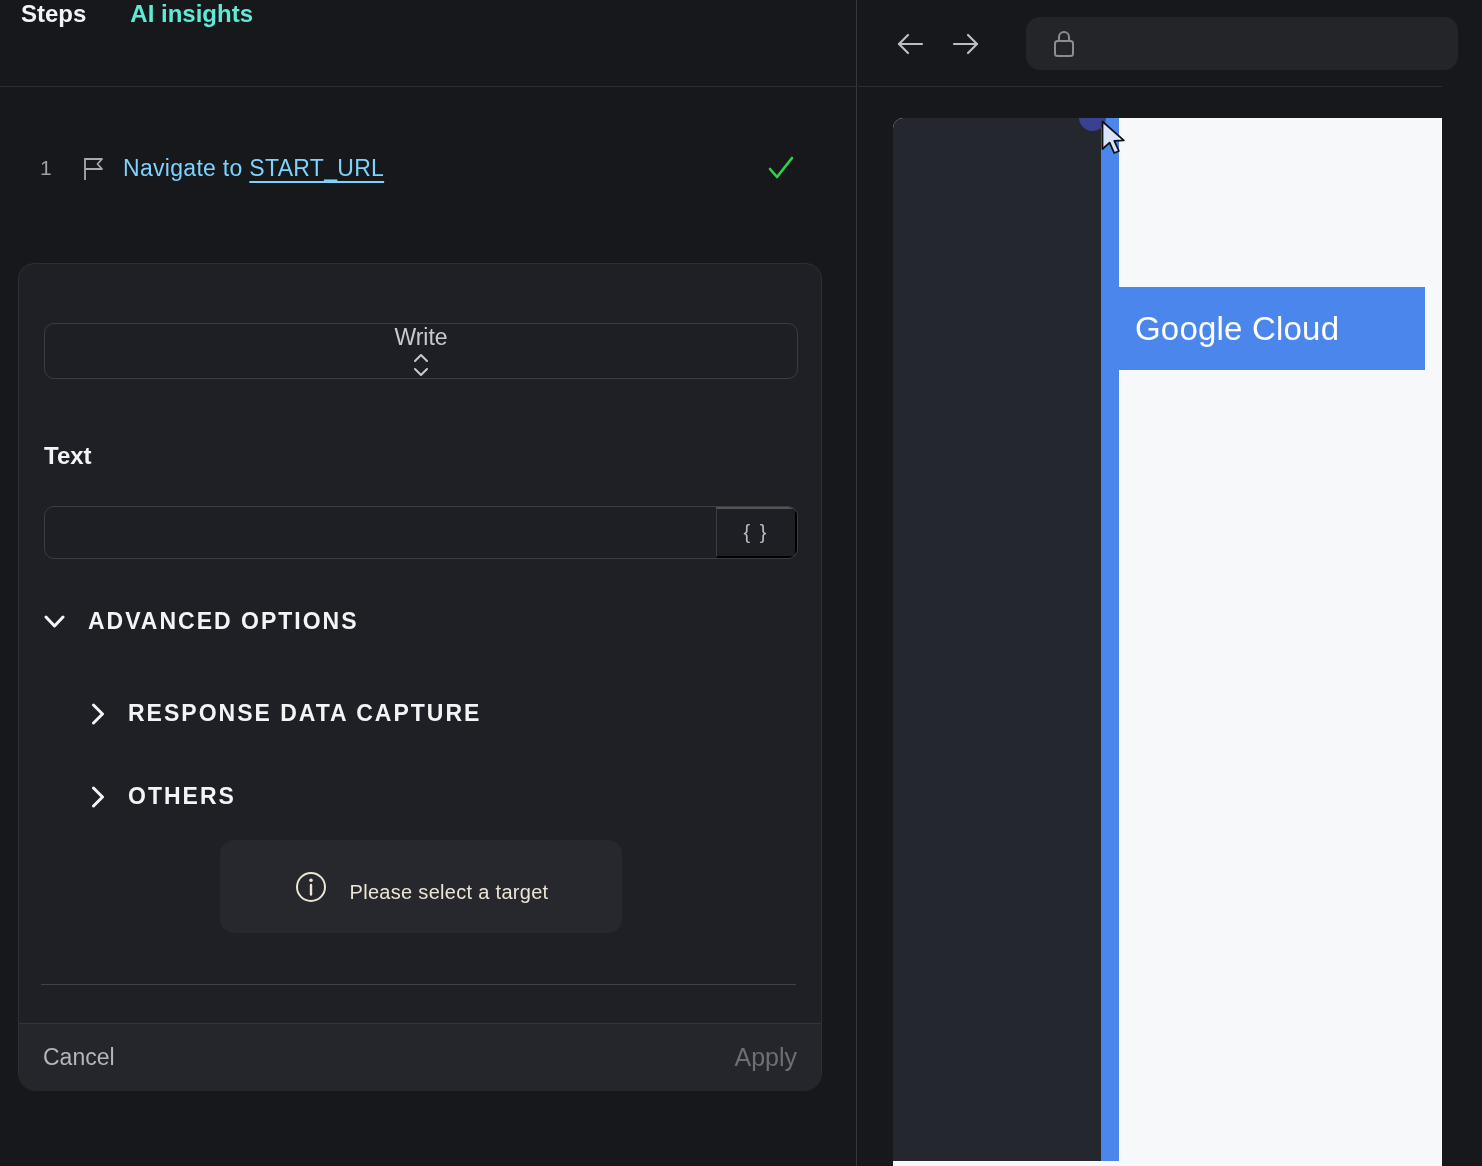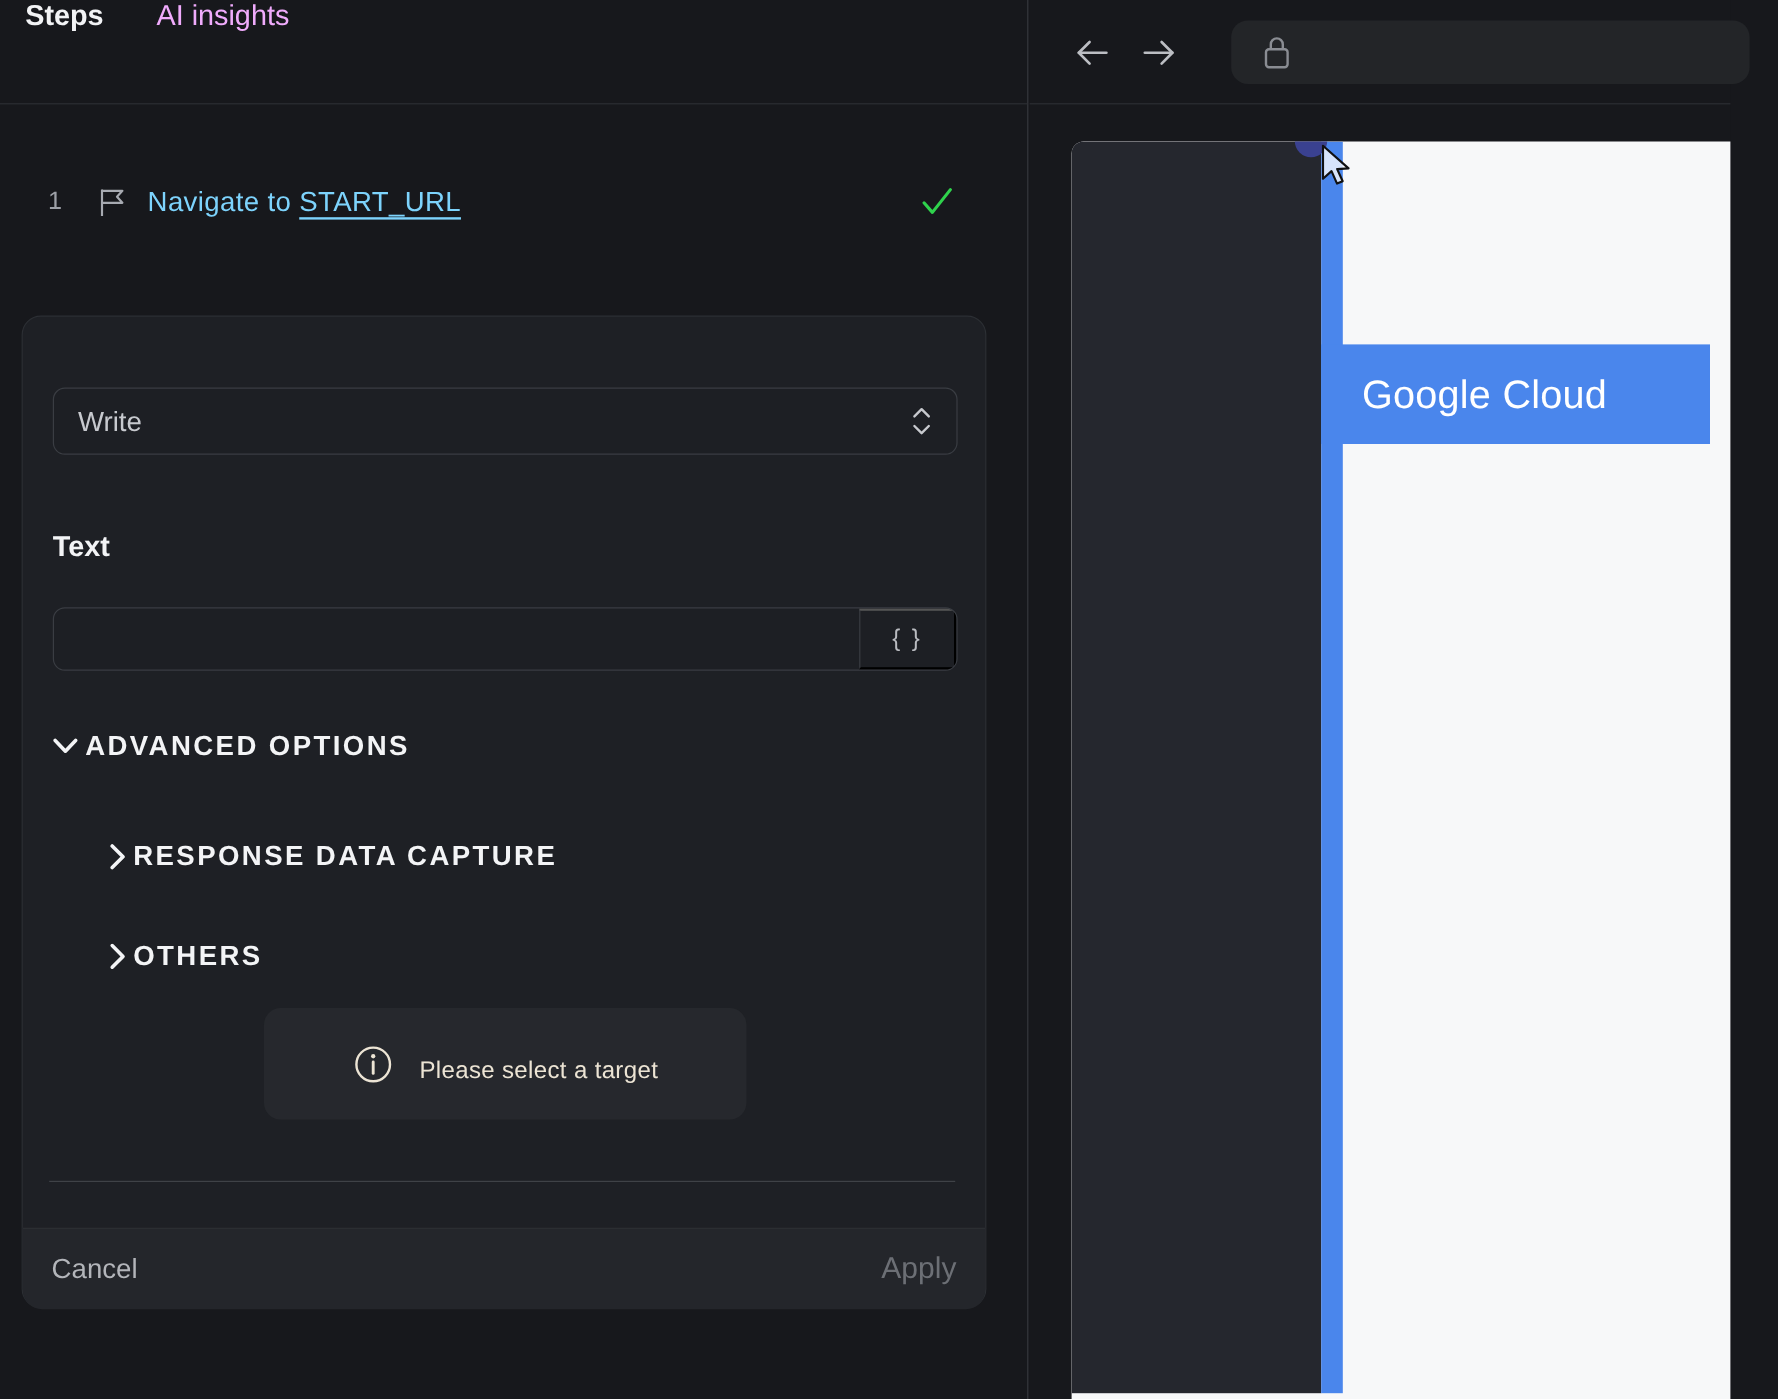--- a/index.html
+++ b/index.html
@@ -17,42 +17,42 @@
     position:absolute; left:0; top:0; width:857px; height:1166px;
     background:#17181c; border-right:1px solid #36383d;
   }
   .panel-header {
     position:absolute; left:0; top:0; right:0; height:87px;
     border-bottom:1px solid #2c2e33;
     display:flex; align-items:flex-start; gap:44px; padding-left:21px;
   }
   .tab { font-size:24px; cursor:default; }
   .tab.active { color:#f2f3f5; font-weight:700; }
-  .tab.inactive { color:#f0abfc; font-weight:400; }
+  .tab.inactive { color:#5eead4; font-weight:700; }
 
   .step-row {
     position:absolute; left:0; top:140px; right:0; height:56px;
     display:flex; align-items:center;
   }
   .step-num { position:absolute; left:40px; font-size:21px; color:#9da0a7; }
   .step-flag { position:absolute; left:82px; top:16px; }
   .step-title { position:absolute; left:123px; font-size:23px; color:#7dd3fc; letter-spacing:.3px; }
   .step-title .target { text-decoration:underline; text-underline-offset:5px; }
   .step-check { position:absolute; right:60px; top:14px; }
 
   
   .card {
     position:absolute; left:18px; top:263px; width:804px; height:827px;
     background:#1e2025; border:1px solid #2c2f34; border-radius:16px;
   }
   .select-box {
     position:absolute; left:25px; top:59px; width:754px; height:56px;
     border:1px solid #3a3d43; border-radius:10px; background:#1d1f24;
     display:flex; align-items:center; justify-content:space-between;
-    padding:0 20px; cursor:default;
+    padding:0 20px; cursor:default;flex-direction:column;
   }
   .select-box .value { font-size:23px; color:#c7c9ce; }
 
   .field-label {
     position:absolute; left:25px; top:178px;
     font-size:24px; font-weight:700; color:#f3f4f6;
   }
   .input-group {
     position:absolute; left:25px; top:242px; width:754px; height:53px;
     border:1px solid #3a3d43; border-radius:10px;
@@ -64,21 +64,21 @@
     font-family:"Liberation Sans", sans-serif;
   }
   .braces-btn {
     width:81px; border-left:1px solid #3a3d43;
     display:flex; align-items:center; justify-content:center;
     font-size:20px; color:#b9bbc0; background:transparent; cursor:pointer;
     letter-spacing:2px;
   }
 
   .section-row {
-    position:absolute; display:flex; align-items:center; gap:6px;
+    position:absolute; display:flex; align-items:center; gap:23px;
     font-size:23px; font-weight:700; letter-spacing:2px; color:#f3f4f6;
     cursor:default;
   }
   .section-advanced { left:25px; top:344px; }
   .section-response { left:72px; top:436px; }
   .section-others   { left:72px; top:519px; }
 
   .hint-pill {
     position:absolute; left:201px; top:576px; width:402px; height:93px;
     background:#26282d; border-radius:14px;

